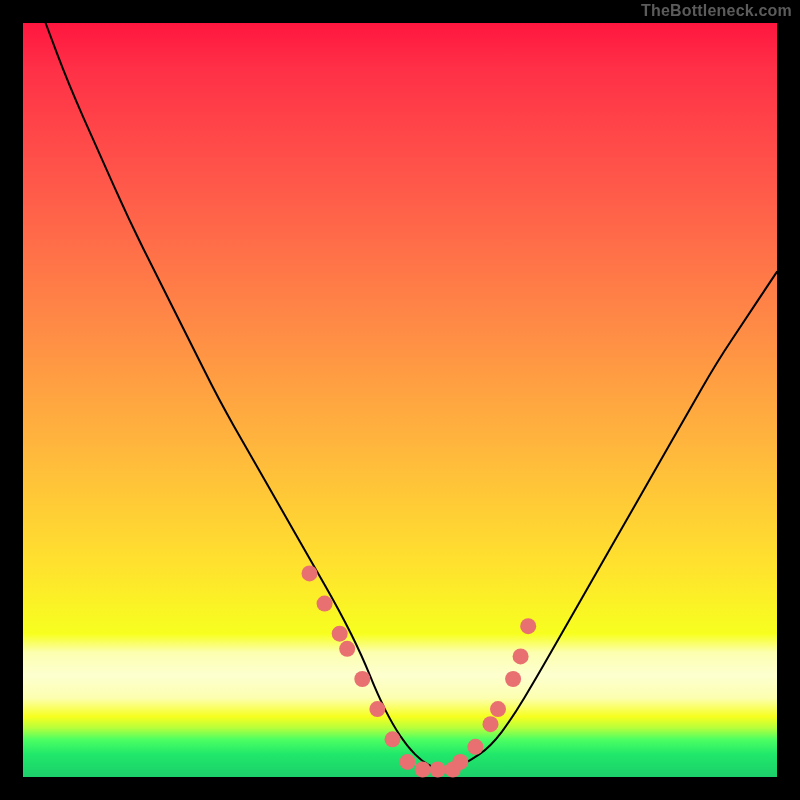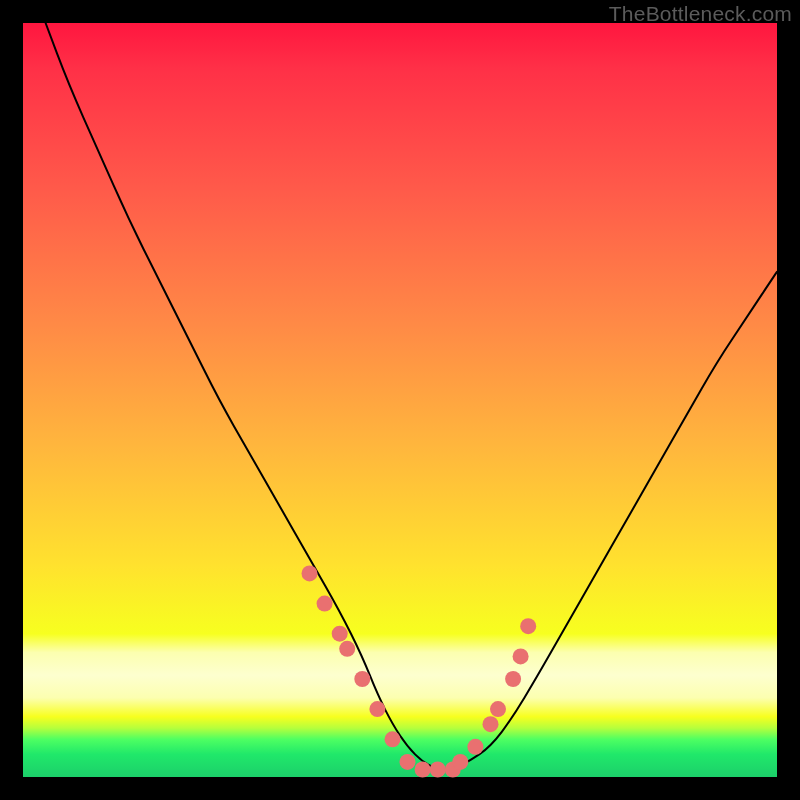--- a/index.html
+++ b/index.html
@@ -43,23 +43,23 @@
         #4eff62 95%,
         #20e86a 97%,
         #1ccf6a 100%
       );
   }
   .watermark {
     position: absolute;
     top: 2px;
     right: 8px;
     color: #5b5b5b;
-    font-size: 21px;
+    font-size: 16px;
     letter-spacing: 0.2px;
-    font-weight: 400;
+    font-weight: 700;
     user-select: none;
   }
   svg.overlay {
     position: absolute;
     left: 0;
     top: 0;
     width: 754px;
     height: 754px;
     overflow: visible;
   }

